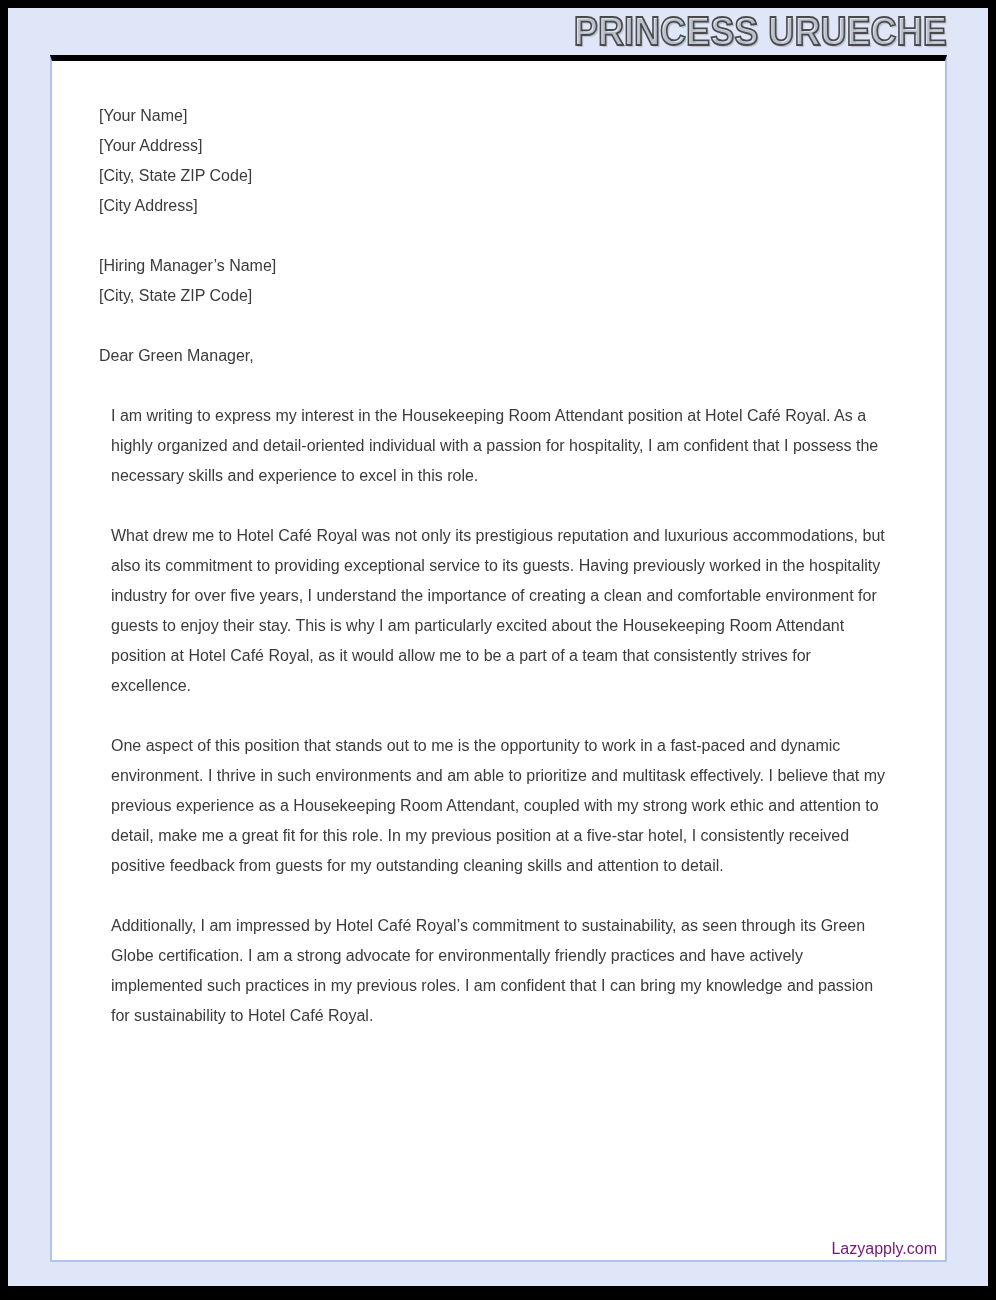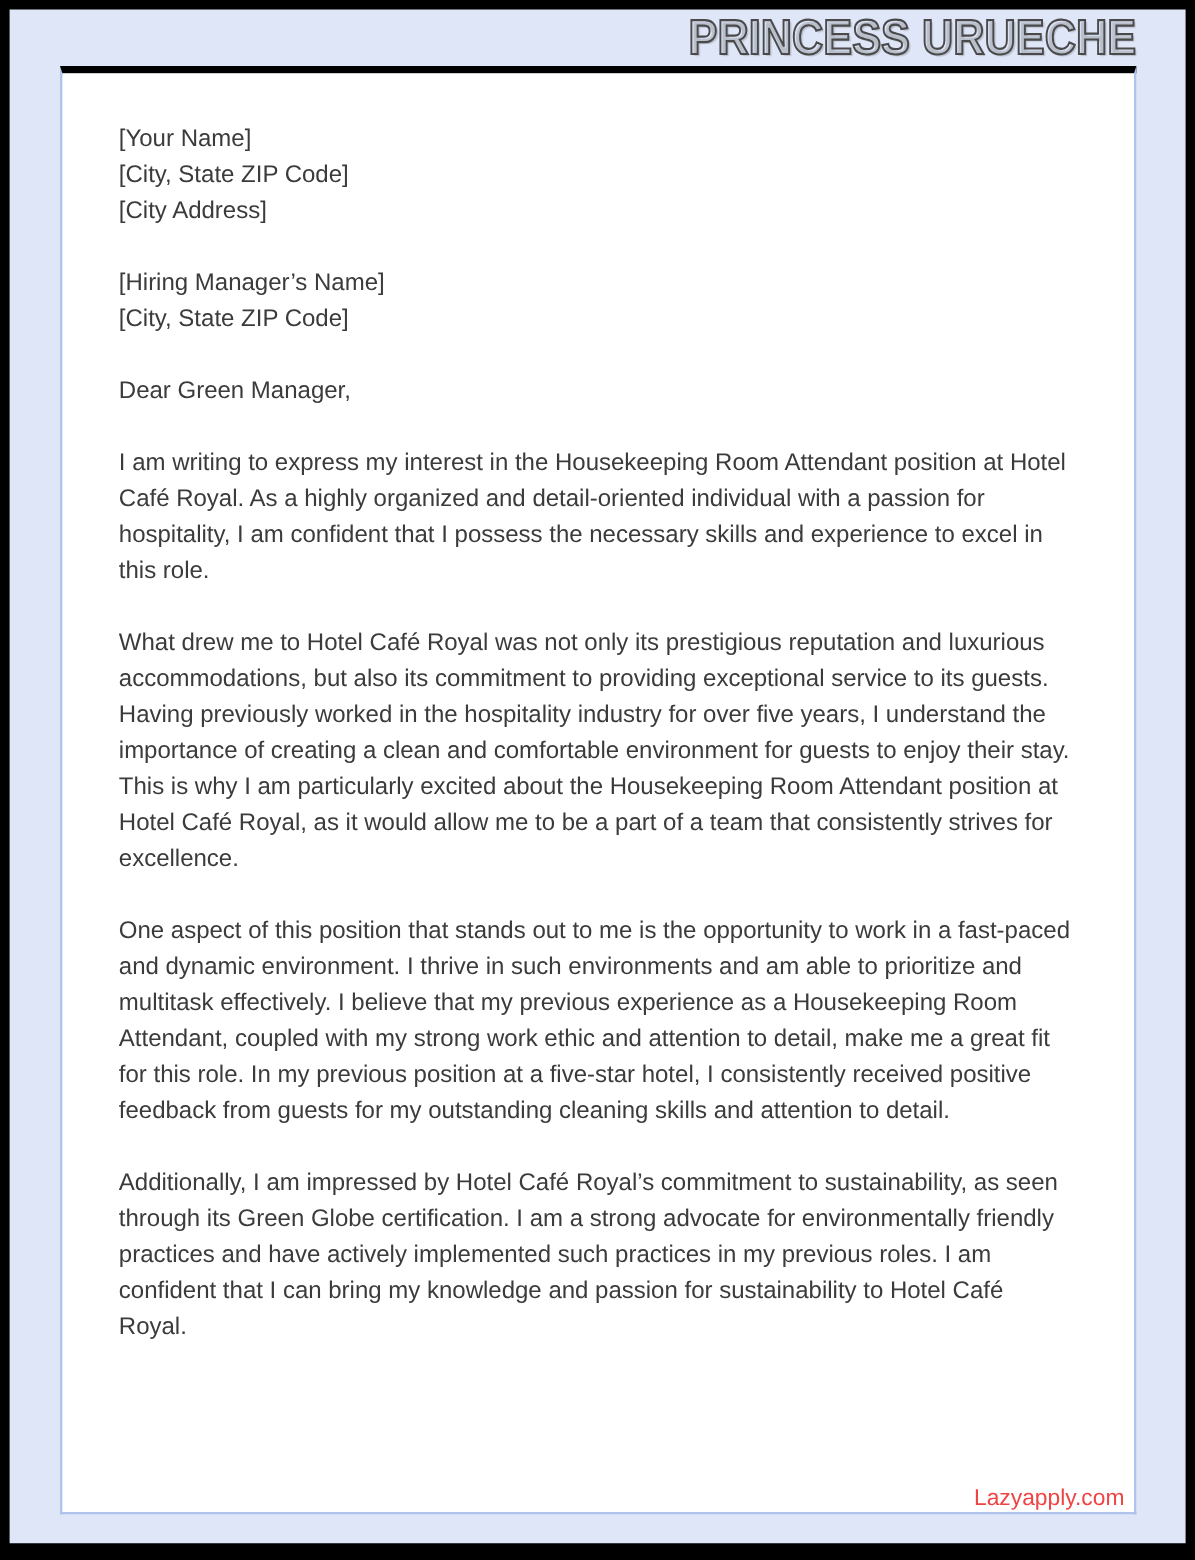--- a/index.html
+++ b/index.html
@@ -48,49 +48,50 @@
     background: #ffffff;
     border-top: 6px solid #000000;
     border-left: 2px solid #b0c2ee;
     border-right: 2px solid #b0c2ee;
     border-bottom: 2px solid #b0c2ee;
     padding: 40px 52px 0 47px;
     overflow: hidden;
   }
   .doc-text {
     color: #3b3b3b;
-    font-size: 20px;
+    font-size: 16px;
     line-height: 30px;
   }
   .block { margin-bottom: 30px; }
-  .para { margin-bottom: 30px; }
+  .para { margin-bottom: 30px; margin-left: 12px; }
   .para:last-of-type { margin-bottom: 0; }
   .watermark {
     position: absolute;
     right: 8px;
     bottom: 2px;
-    font-size: 19px;
+    font-size: 16px;
     line-height: 18px;
-    color: #ef4444;
+    color: #701a75;
     background: transparent;
   }
 </style>
 </head>
 <body>
 
 <div class="frame">
 
   <div class="header-row">
     <span class="header-name">PRINCESS URUECHE</span>
   </div>
 
   <div class="document">
 
     <div class="doc-text block">
       <div>[Your Name]</div>
+      <div>[Your Address]</div>
       <div>[City, State ZIP Code]</div>
       <div>[City Address]</div>
     </div>
 
     <div class="doc-text block">
       <div>[Hiring Manager’s Name]</div>
       <div>[City, State ZIP Code]</div>
     </div>
 
     <div class="doc-text block">Dear Green Manager,</div>

